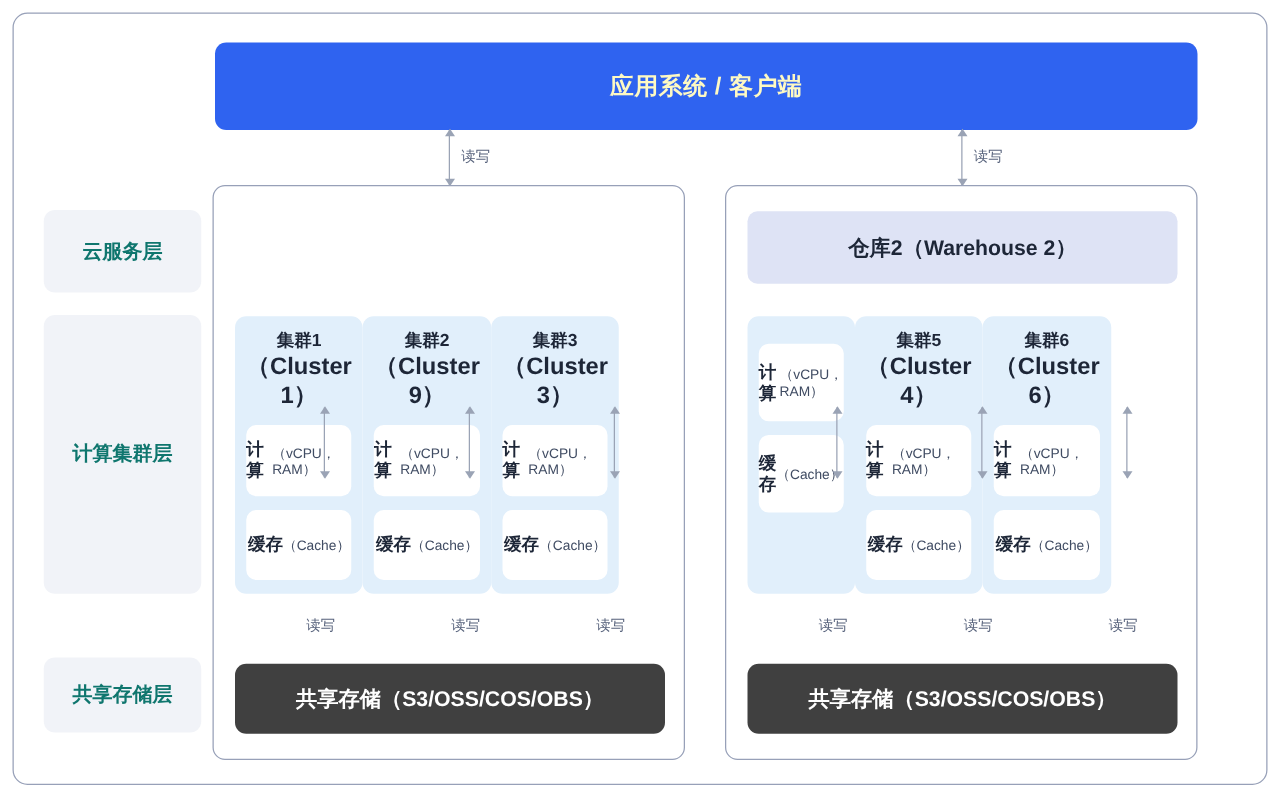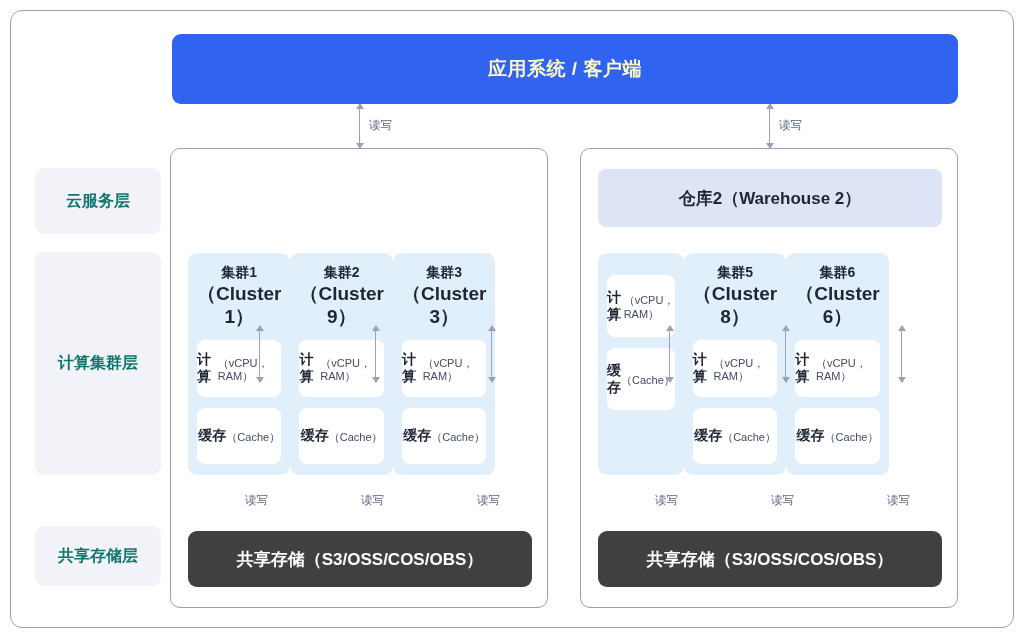--- a/index.html
+++ b/index.html
@@ -318,21 +318,21 @@
         </div>
         <div class="inner-box">
           <span class="main">缓存</span>
           <span class="sub">（Cache）</span>
         </div>
       </div>
 
       <div class="cluster">
         <div class="cluster-title">
           <span>集群5</span>
-          <span class="sub">（Cluster 8）</span>
+          <span class="sub">（Cluster 4）</span>
         </div>
         <div class="inner-box">
           <span class="main">计算</span>
           <span class="sub">（vCPU，RAM）</span>
         </div>
         <div class="inner-box">
           <span class="main">缓存</span>
           <span class="sub">（Cache）</span>
         </div>
       </div>

